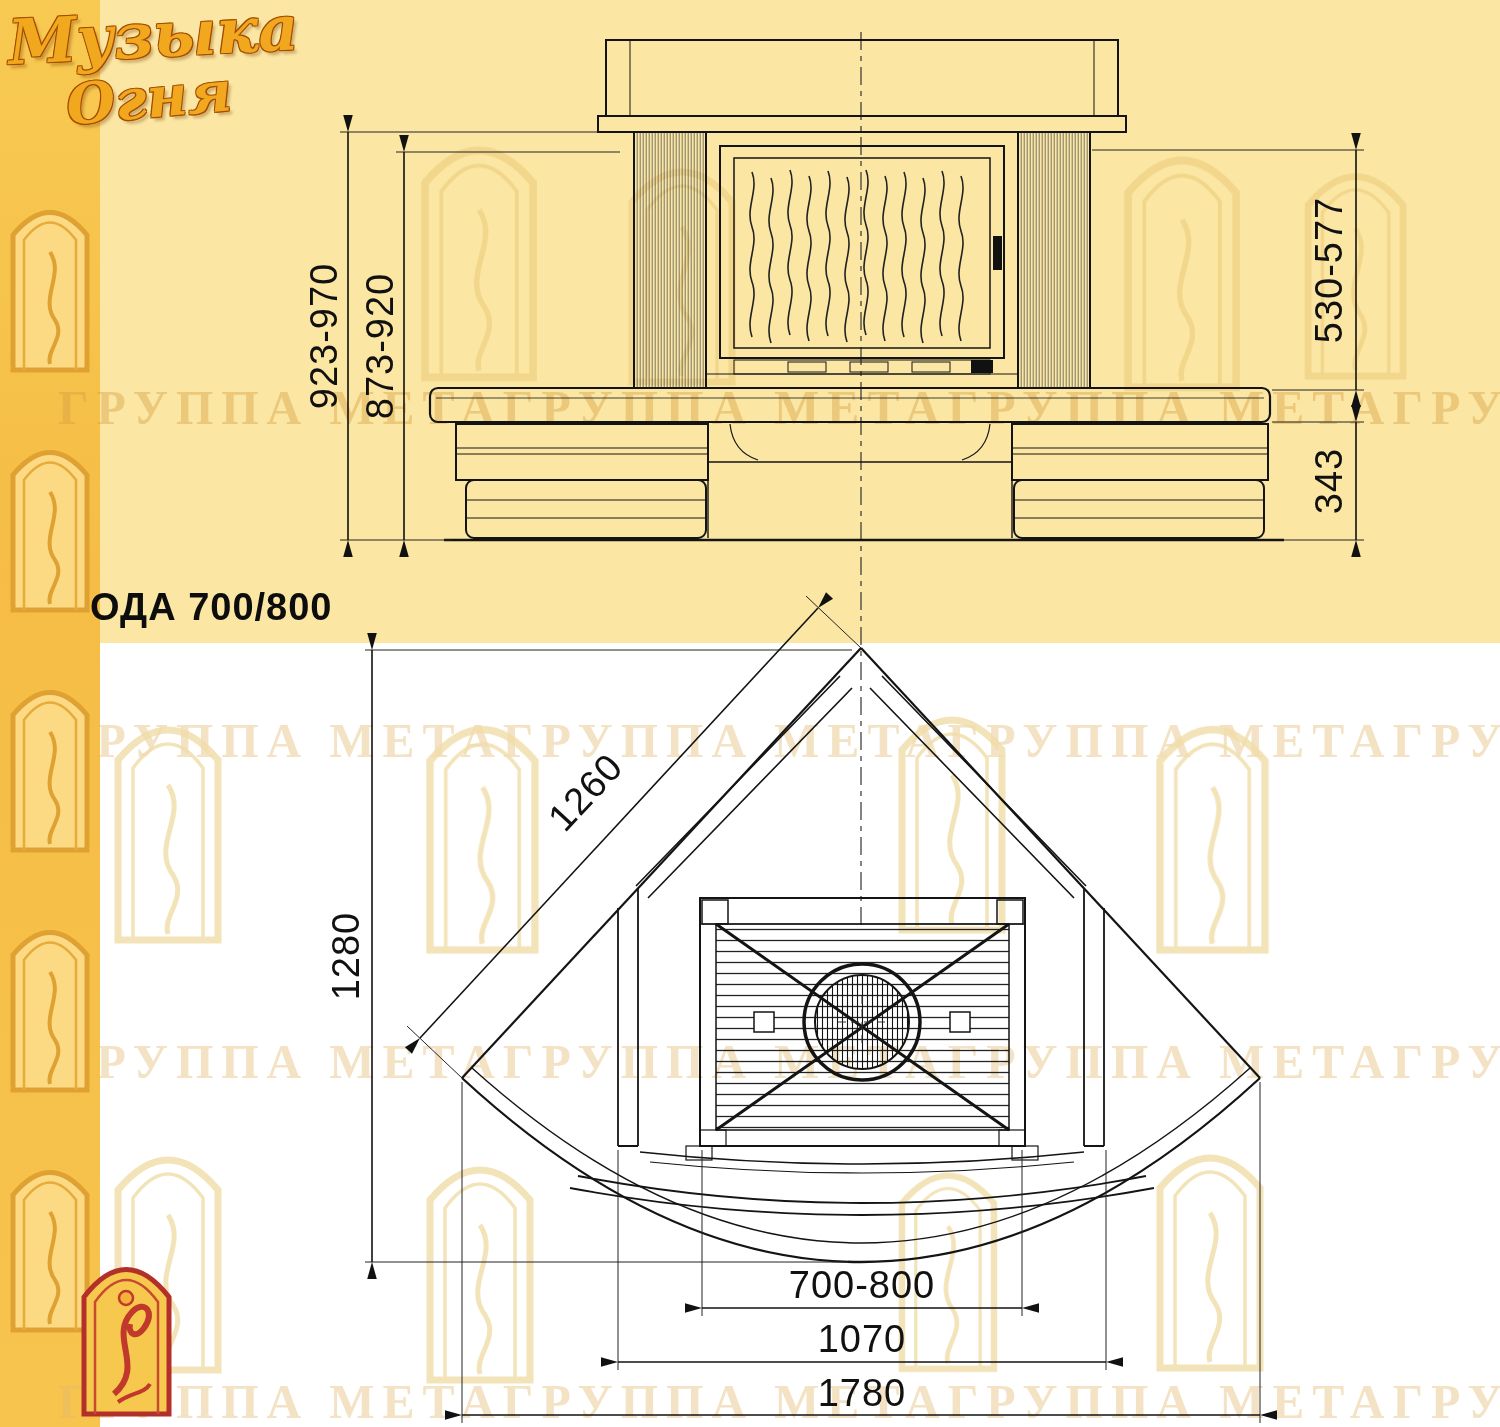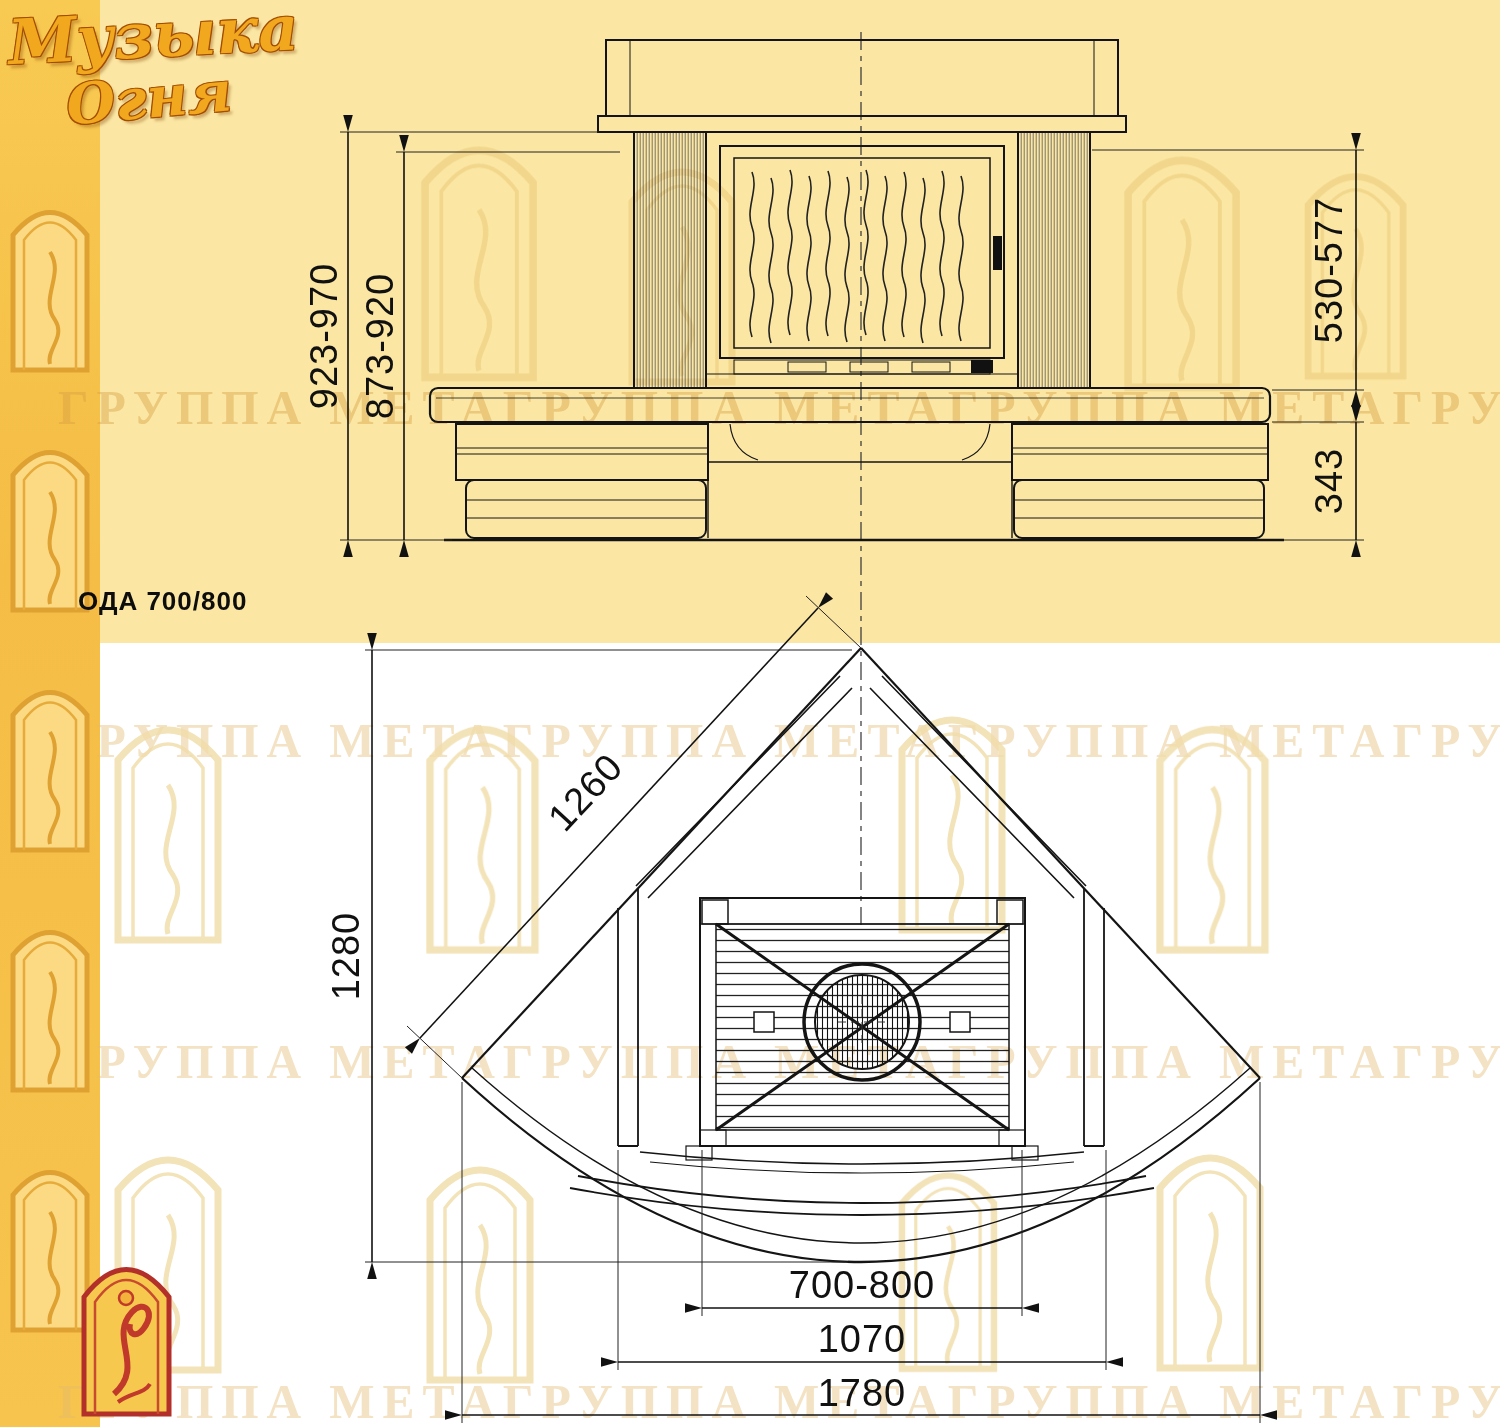--- a/index.html
+++ b/index.html
@@ -20,22 +20,22 @@
 
   
   .logo{position:absolute;left:8px;top:6px;width:280px;height:160px;z-index:5;}
   .logo .l1,.logo .l2{display:block;font-family:"DejaVu Serif",serif;font-style:italic;font-weight:bold;
         color:#f2a81e;
         text-shadow:1px 1px 0 #a34d00,-1px 1px 0 #a34d00,1px -1px 0 #a34d00,-1px -1px 0 #a34d00,3px 4px 3px rgba(130,60,0,.35);}
   .logo .l1{font-size:62px;line-height:60px;transform:rotate(-3deg);}
   .logo .l2{font-size:56px;line-height:54px;margin-left:58px;margin-top:2px;transform:rotate(-5deg);}
 
   
-  .model-label{position:absolute;left:78px;top:586px;z-index:5;
-               font-size:26px;font-weight:bold;color:#0d0d0d;letter-spacing:1px;}
+  .model-label{position:absolute;left:90px;top:586px;z-index:5;
+               font-size:38px;font-weight:bold;color:#0d0d0d;letter-spacing:1px;}
 
   svg.draw{position:absolute;left:0;top:0;z-index:3;pointer-events:none;}
   .dimtxt{font-family:"Liberation Sans",sans-serif;font-size:38px;fill:#111;letter-spacing:1px;}
 </style>
 </head>
 <body>
 
 <div id="canvas">
 
   <div class="band-top"></div>

